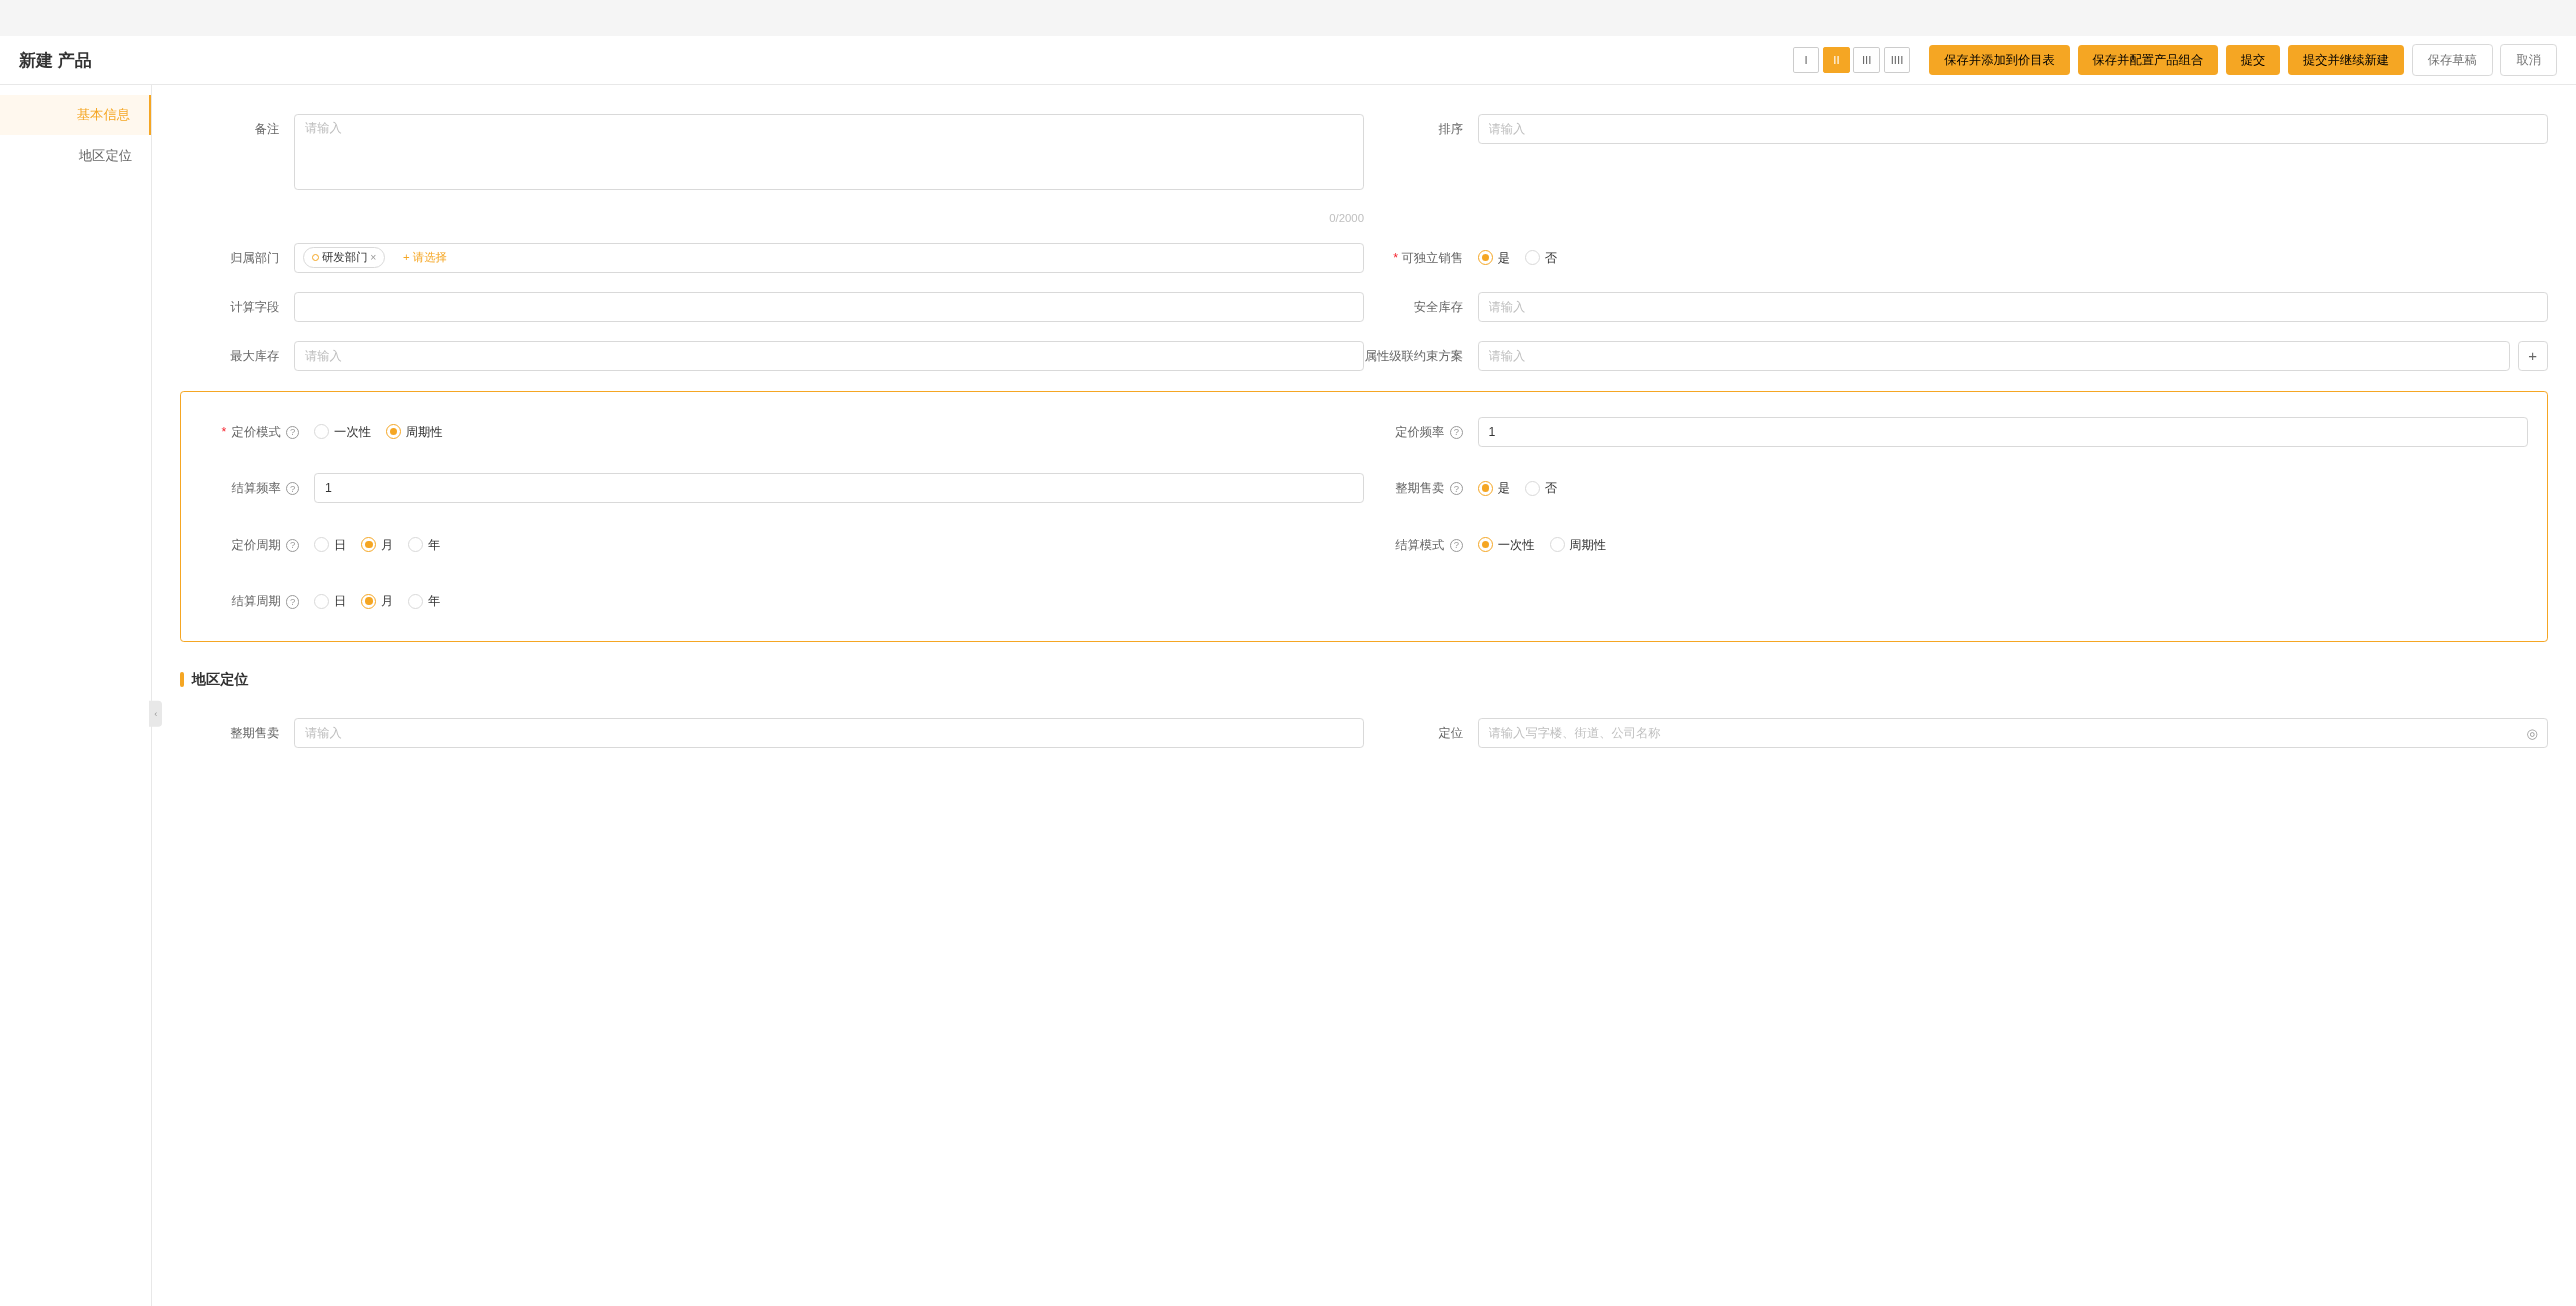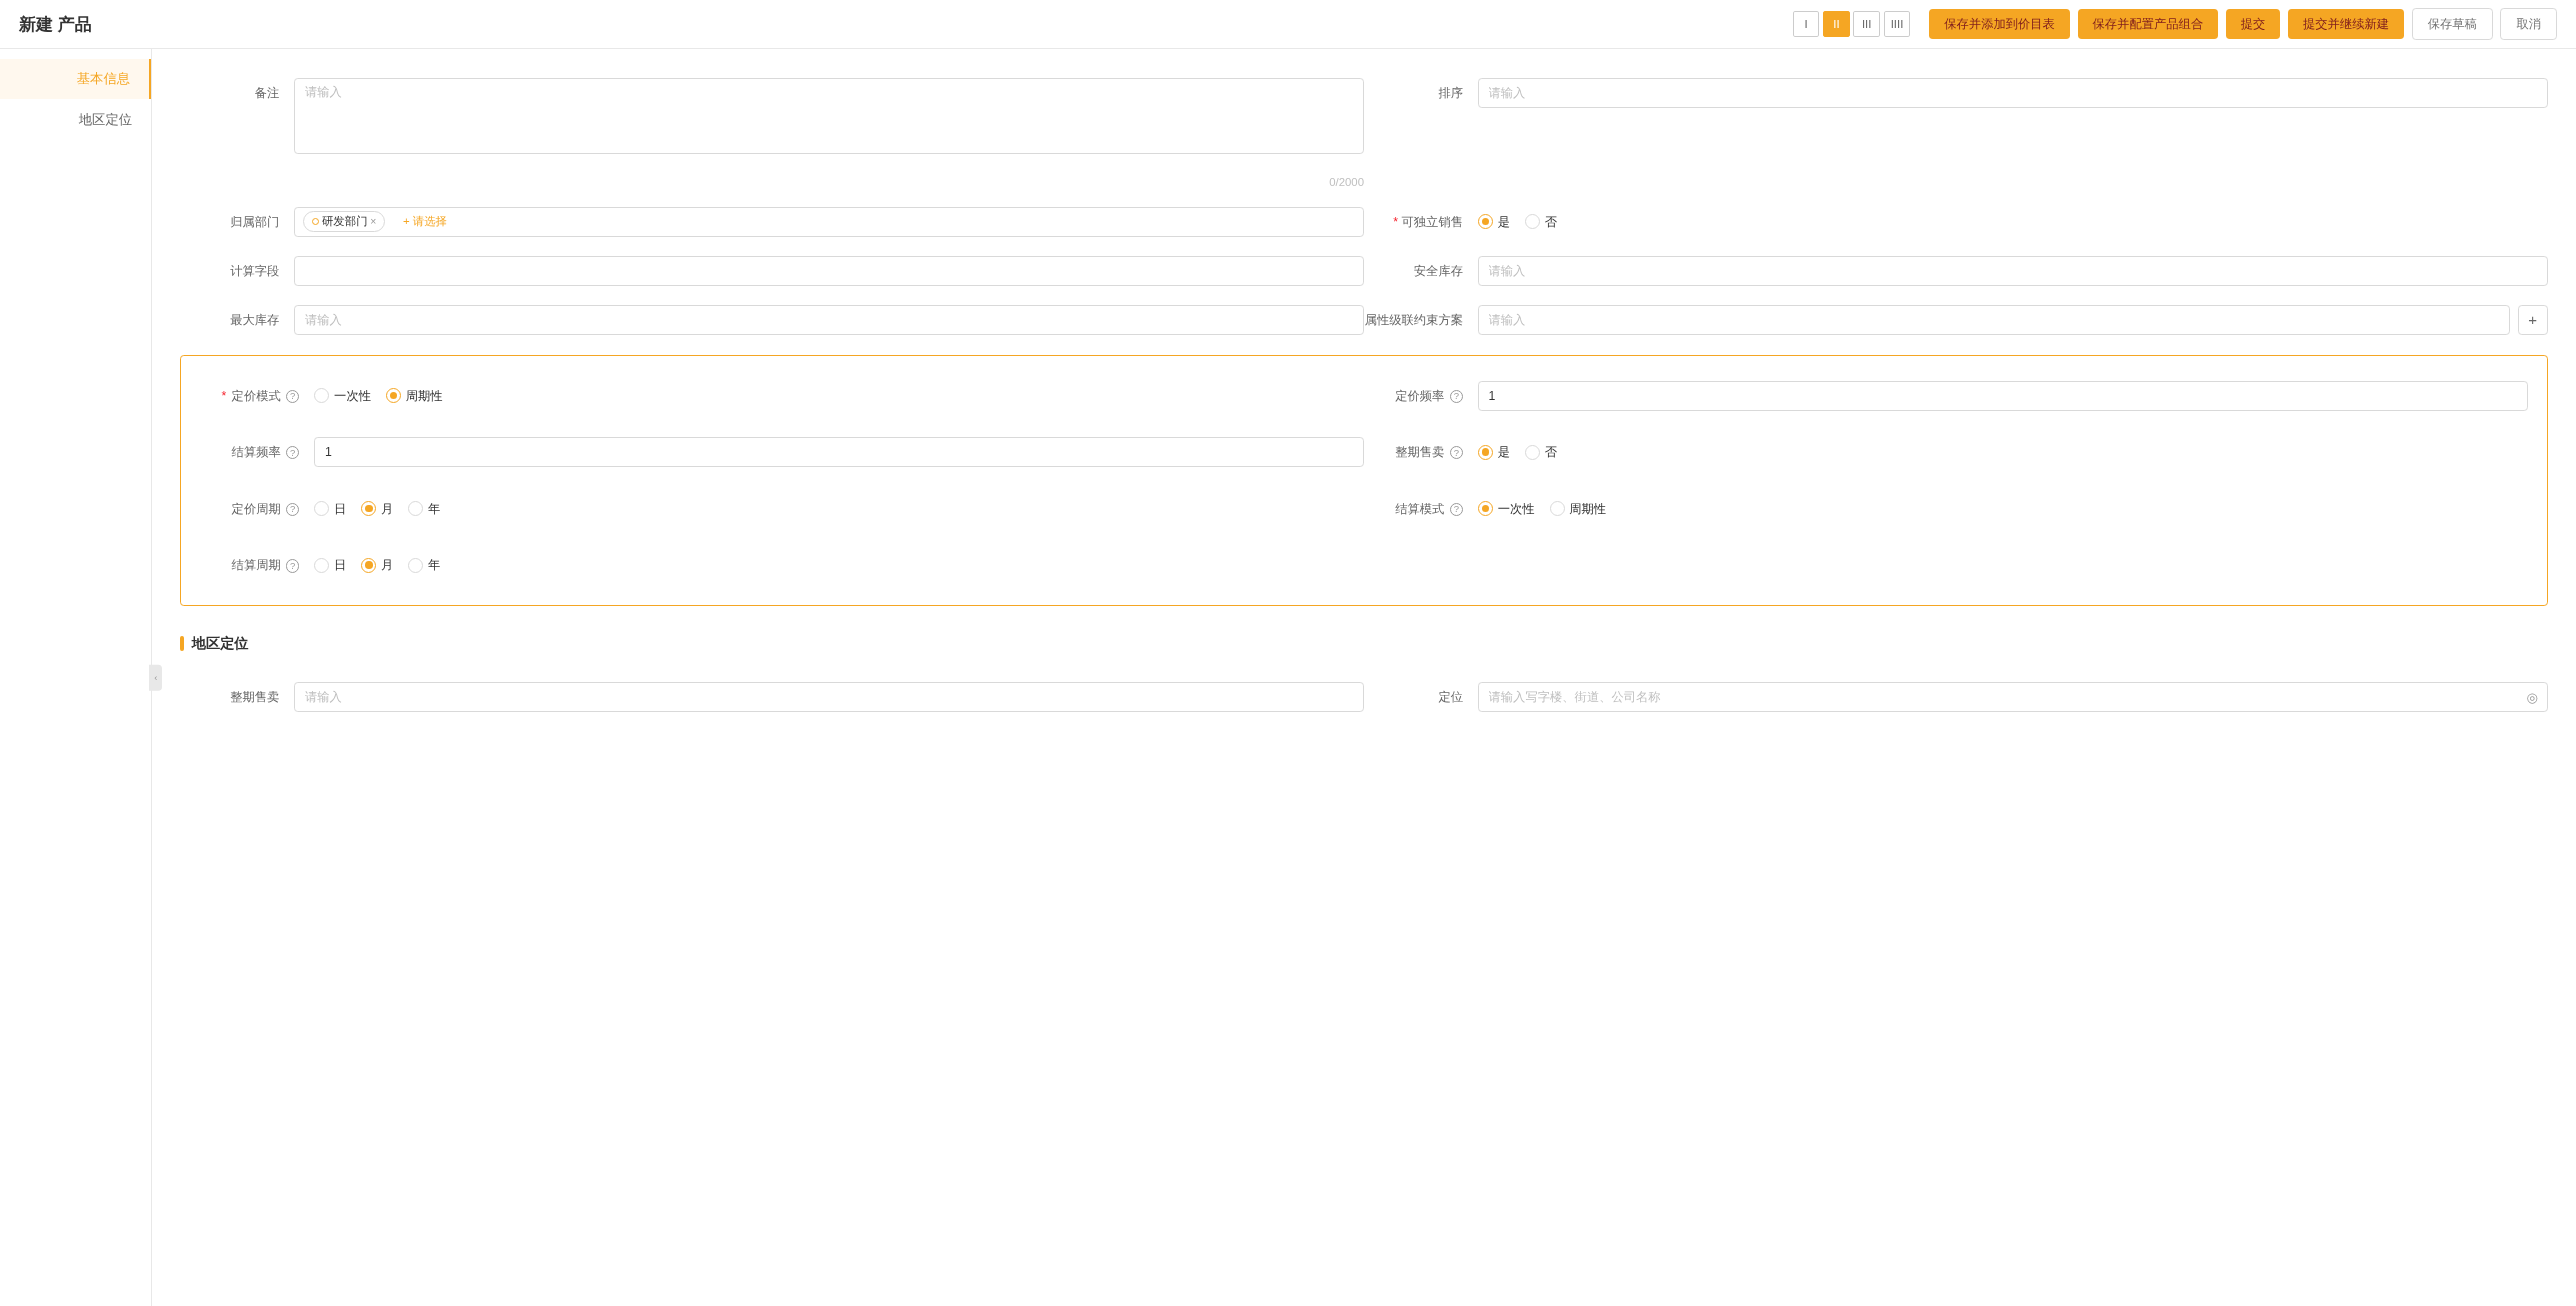--- a/index.html
+++ b/index.html
@@ -1,28 +1,28 @@
 <!DOCTYPE html>
 <html style="font-size:15px"><head>
   <meta charset="utf-8">
   <style>
     * { box-sizing: border-box; margin: 0; padding: 0; }
     body { font-family: -apple-system, BlinkMacSystemFont, "PingFang SC", "Microsoft YaHei", sans-serif; font-size: 13.3px; background: #f5f5f5; color: #333; }
 
     .page-container { background: #fff; min-height: 100vh; }
 
     
-    .header { display: flex; align-items: center; justify-content: space-between; padding: 0 19px; height: 49px; background: #fff; border-bottom: 0.9px solid #e8e8e8; }
+    .header { display: flex; align-items: center; justify-content: space-between; padding: 0 19px; height: 49px; background: #fff; border-bottom: 0.9px solid #e8e8e8; margin-top: 36px; }
     .header-title { font-size: 17px; font-weight: 600; color: #333; }
     .header-actions { display: flex; align-items: center; gap: 7.6px; }
     .step-icons { display: flex; align-items: center; gap: 3.8px; margin-right: 11.4px; }
     .step-icon { width: 26.5px; height: 26.5px; display: flex; align-items: center; justify-content: center; border: 0.9px solid #ccc; border-radius: 1.9px; cursor: pointer; font-size: 11.4px; color: #666; }
     .step-icon.active { background: #f5a623; border-color: #f5a623; color: #fff; }
     .btn { padding: 6.6px 15px; border-radius: 3.8px; border: none; cursor: pointer; font-size: 12.3px; white-space: nowrap; }
-    .btn-orange { background: #f5a623; color: #7f1d1d; }
+    .btn-orange { background: #f5a623; color: #000000; }
     .btn-outline { background: #fff; color: #737373; border: 0.9px solid #d9d9d9; }
 
     
     .content-layout { display: flex; min-height: calc(100vh - 49px); }
 
     
     .sidebar { width: 152px; background: #fff; border-right: 0.9px solid #e8e8e8; padding-top: 9.5px; flex-shrink: 0; position: relative; }
     .sidebar-item { padding: 11.4px 19px; cursor: pointer; font-size: 13.3px; color: #666; text-align: right; }
     .sidebar-item.active { color: #f5a623; background: #fff8ee; border-right: 2.8px solid #f5a623; font-weight: 500; }
     .sidebar-toggle { position: absolute; right: -11.4px; top: 50%; transform: translateY(-50%); width: 13.3px; height: 26.5px; background: #e8e8e8; border-radius: 0 3.8px 3.8px 0; display: flex; align-items: center; justify-content: center; cursor: pointer; font-size: 9.5px; color: #999; }

